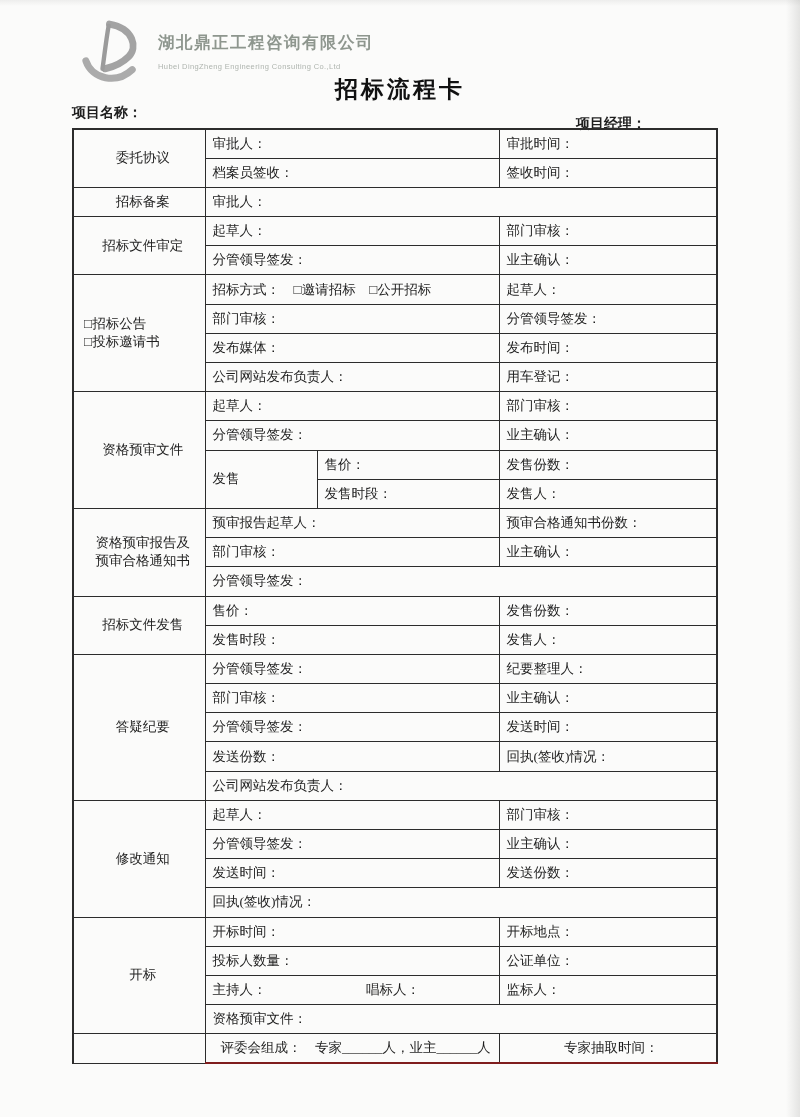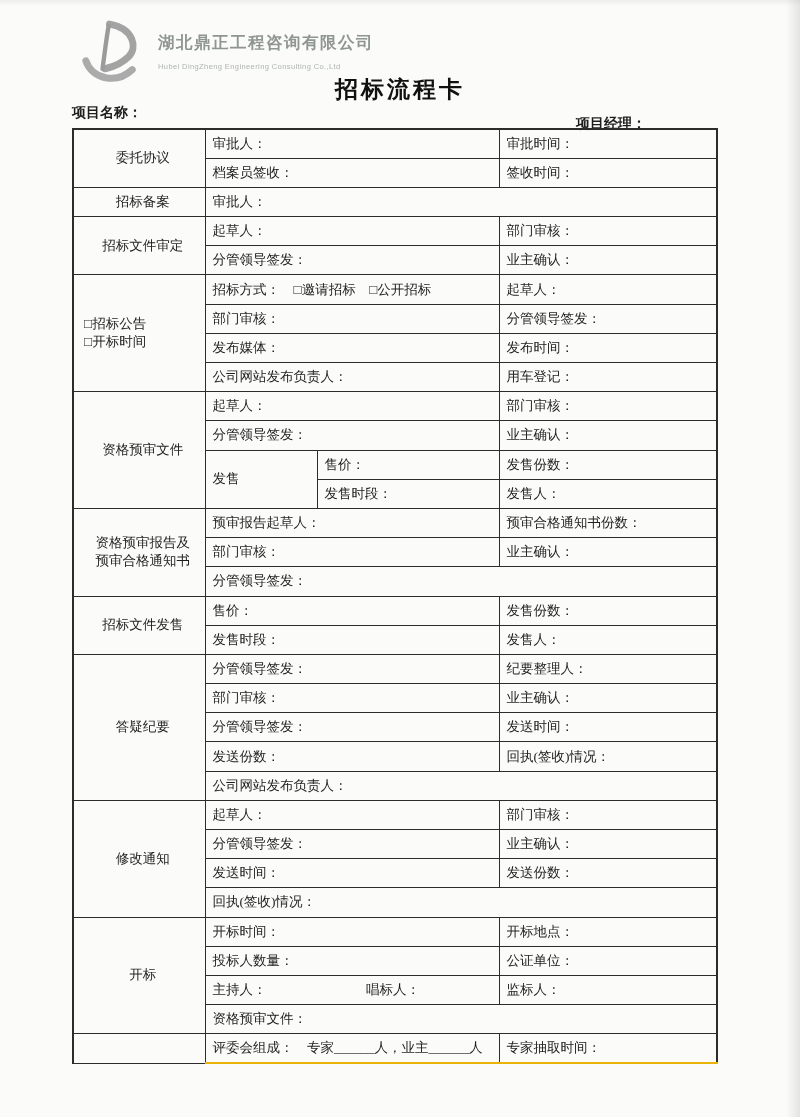--- a/index.html
+++ b/index.html
@@ -66,21 +66,21 @@
     overflow: hidden;
     white-space: nowrap;
   }
   table.form tr { height: 29.2px; }
   td.stage {
     text-align: center; font-weight: normal; padding: 0 2px;
     white-space: normal; line-height: 1.35;
   }
   td.stage.left-align { text-align: left; padding-left: 10px; }
   td.open-bottom { border-bottom: none; }
-  tr.last-row td.bb { border-bottom: 2px solid #eab308; }
+  tr.last-row td.bb { border-bottom: 2px solid #7f1d1d; text-align: center; }
   .split-label { display: inline-block; }
   .split-label.w1 { width: 150px; }
 </style>
 </head>
 <body>
 
 <div class="scan-edge-right"></div>
 <div class="scan-edge-top"></div>
 
 <div class="logo-wrap">
@@ -133,21 +133,21 @@
     <td>部门审核：</td>
   </tr>
   <tr>
     <td colspan="2">分管领导签发：</td>
     <td>业主确认：</td>
   </tr>
 
   <tr>
     <td class="stage left-align" rowspan="4">
       <div>□招标公告</div>
-      <div>□开标时间</div>
+      <div>□投标邀请书</div>
     </td>
     <td colspan="2">招标方式：　□邀请招标　□公开招标</td>
     <td>起草人：</td>
   </tr>
   <tr>
     <td colspan="2">部门审核：</td>
     <td>分管领导签发：</td>
   </tr>
   <tr>
     <td colspan="2">发布媒体：</td>

